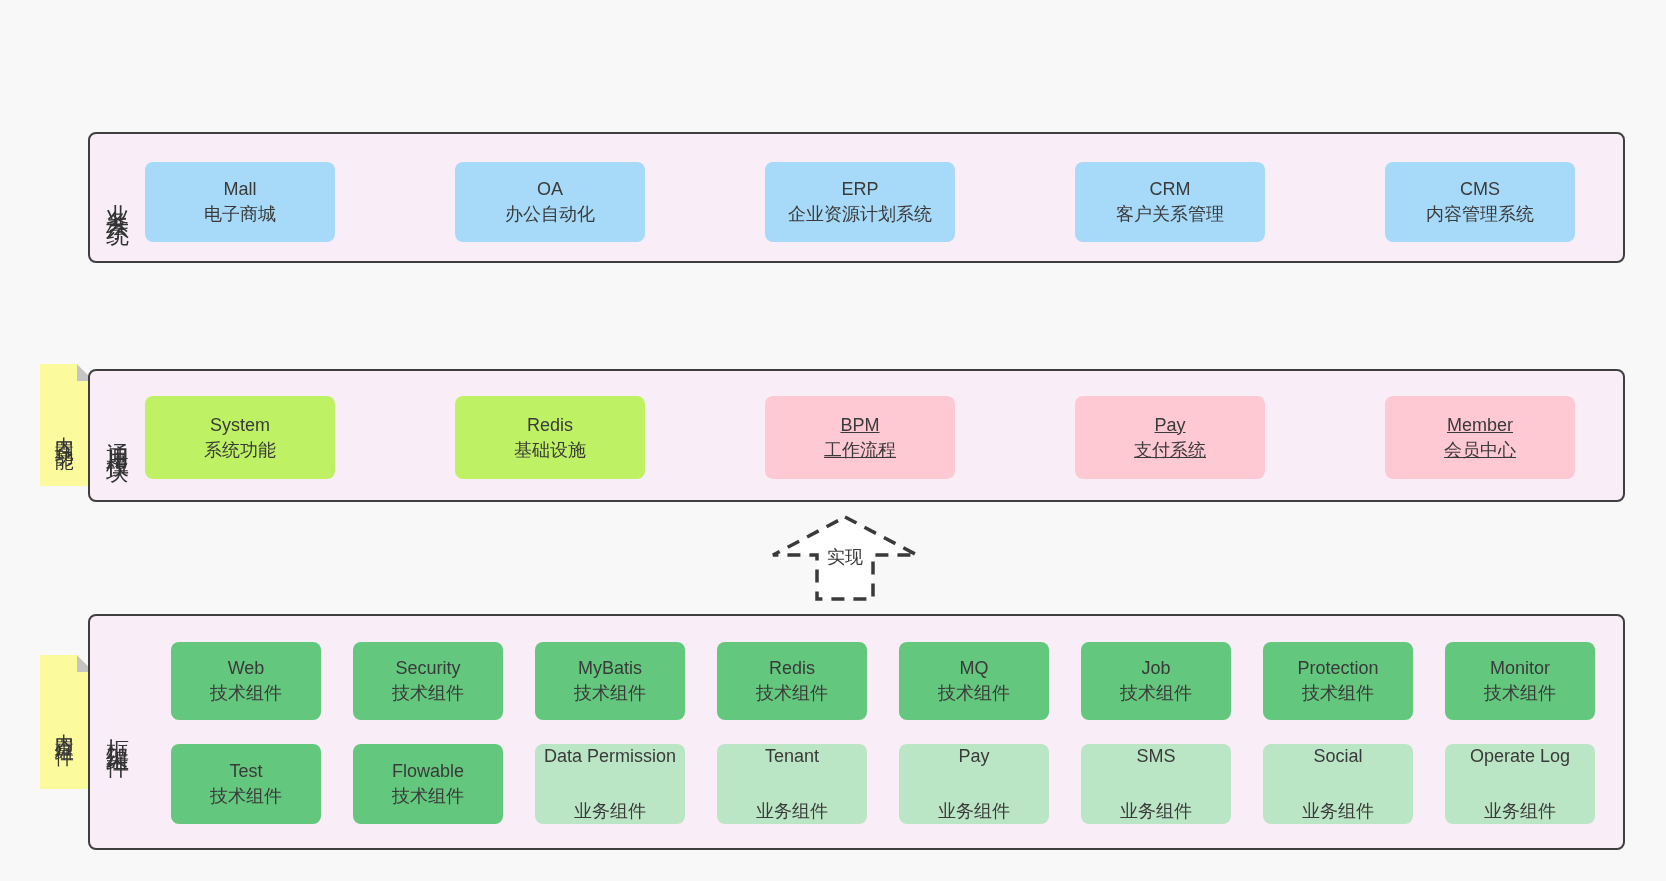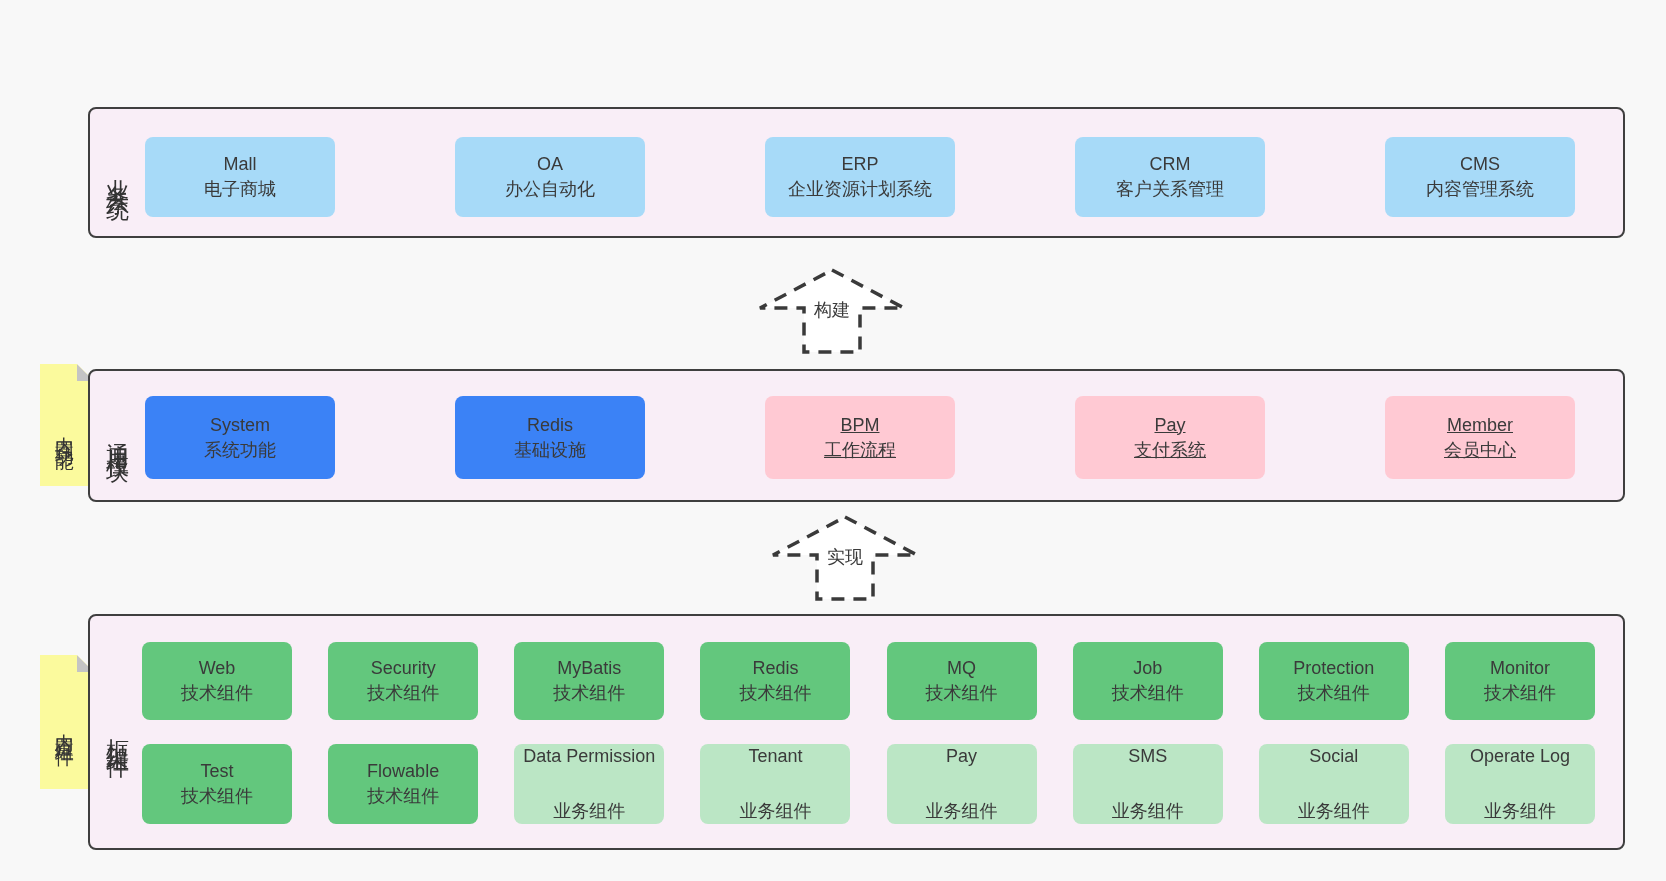--- a/index.html
+++ b/index.html
@@ -19,21 +19,21 @@
   .band{
     position:absolute;
     left:88px;
     width:1537px;
     background:#f9eef7;
     border:2px solid #3f3f3f;
     border-radius:8px;
     box-sizing:border-box;
     z-index:1;
   }
-  .band-1{top:107px;height:131px;}
+  .band-1{top:132px;height:131px;}
   .band-2{top:369px;height:133px;}
   .band-3{top:614px;height:236px;}
   .band-label{
     position:absolute;
     left:13px;
     top:50%;
     transform:translateY(-50%);
     writing-mode:vertical-rl;
     text-orientation:upright;
     font-size:23px;
@@ -41,40 +41,40 @@
     color:#333;
     white-space:nowrap;
   }
   
   .row{
     position:absolute;
     display:flex;
     justify-content:space-between;
   }
   .row-6{left:55px;right:48px;}
-  .row-8{left:52px;right:28px;}
+  .row-8{left:81px;right:28px;}
   .band-1 .row{top:28px;height:80px;}
   .band-2 .row{top:25px;height:83px;}
   .band-3 .row-a{top:26px;height:78px;}
   .band-3 .row-b{top:128px;height:80px;}
   .box{
     display:flex;
     flex-direction:column;
     align-items:center;
     justify-content:center;
     border-radius:8px;
     text-align:center;
     font-size:18px;
     line-height:25px;
     color:#3a3a3a;
   }
   .row-6 .box{width:190px;}
   .row-8 .box{width:150px;}
   .box[data-variant="blue"]{background:#a7daf8;}
-  .box[data-variant="red"]{background:#3b82f6;}
+  .box[data-variant="red"]{background:#bef264;}
   .box[data-variant="pink"]{background:#ffc9d3;text-decoration:underline;}
   .box[data-variant="green"]{background:#63c77d;}
   .box[data-variant="green-light"]{background:#bbe6c5;justify-content:space-between;}
   
   .note{
     position:absolute;
     left:40px;
     width:54px;
     background:#fbfa9d;
     z-index:0;
@@ -164,26 +164,20 @@
         <span class="en">CRM</span>
         <span class="zh">客户关系管理</span>
       </div>
       <div class="box" data-variant="blue">
         <span class="en">CMS</span>
         <span class="zh">内容管理系统</span>
       </div>
     </div>
   </div>
 
-  <div class="arrow arrow-1">
-    <svg viewBox="0 0 150 88">
-      <polygon points="75,3 147,41 103,41 103,85 47,85 47,41 3,41"></polygon>
-    </svg>
-    <span class="arrow-label">构建</span>
-  </div>
 
   <div class="band band-2">
     <span class="band-label">通用模块</span>
     <div class="row row-6">
       <div class="box" data-variant="red">
         <span class="en">System</span>
         <span class="zh">系统功能</span>
       </div>
       <div class="box" data-variant="red">
         <span class="en">Redis</span>

